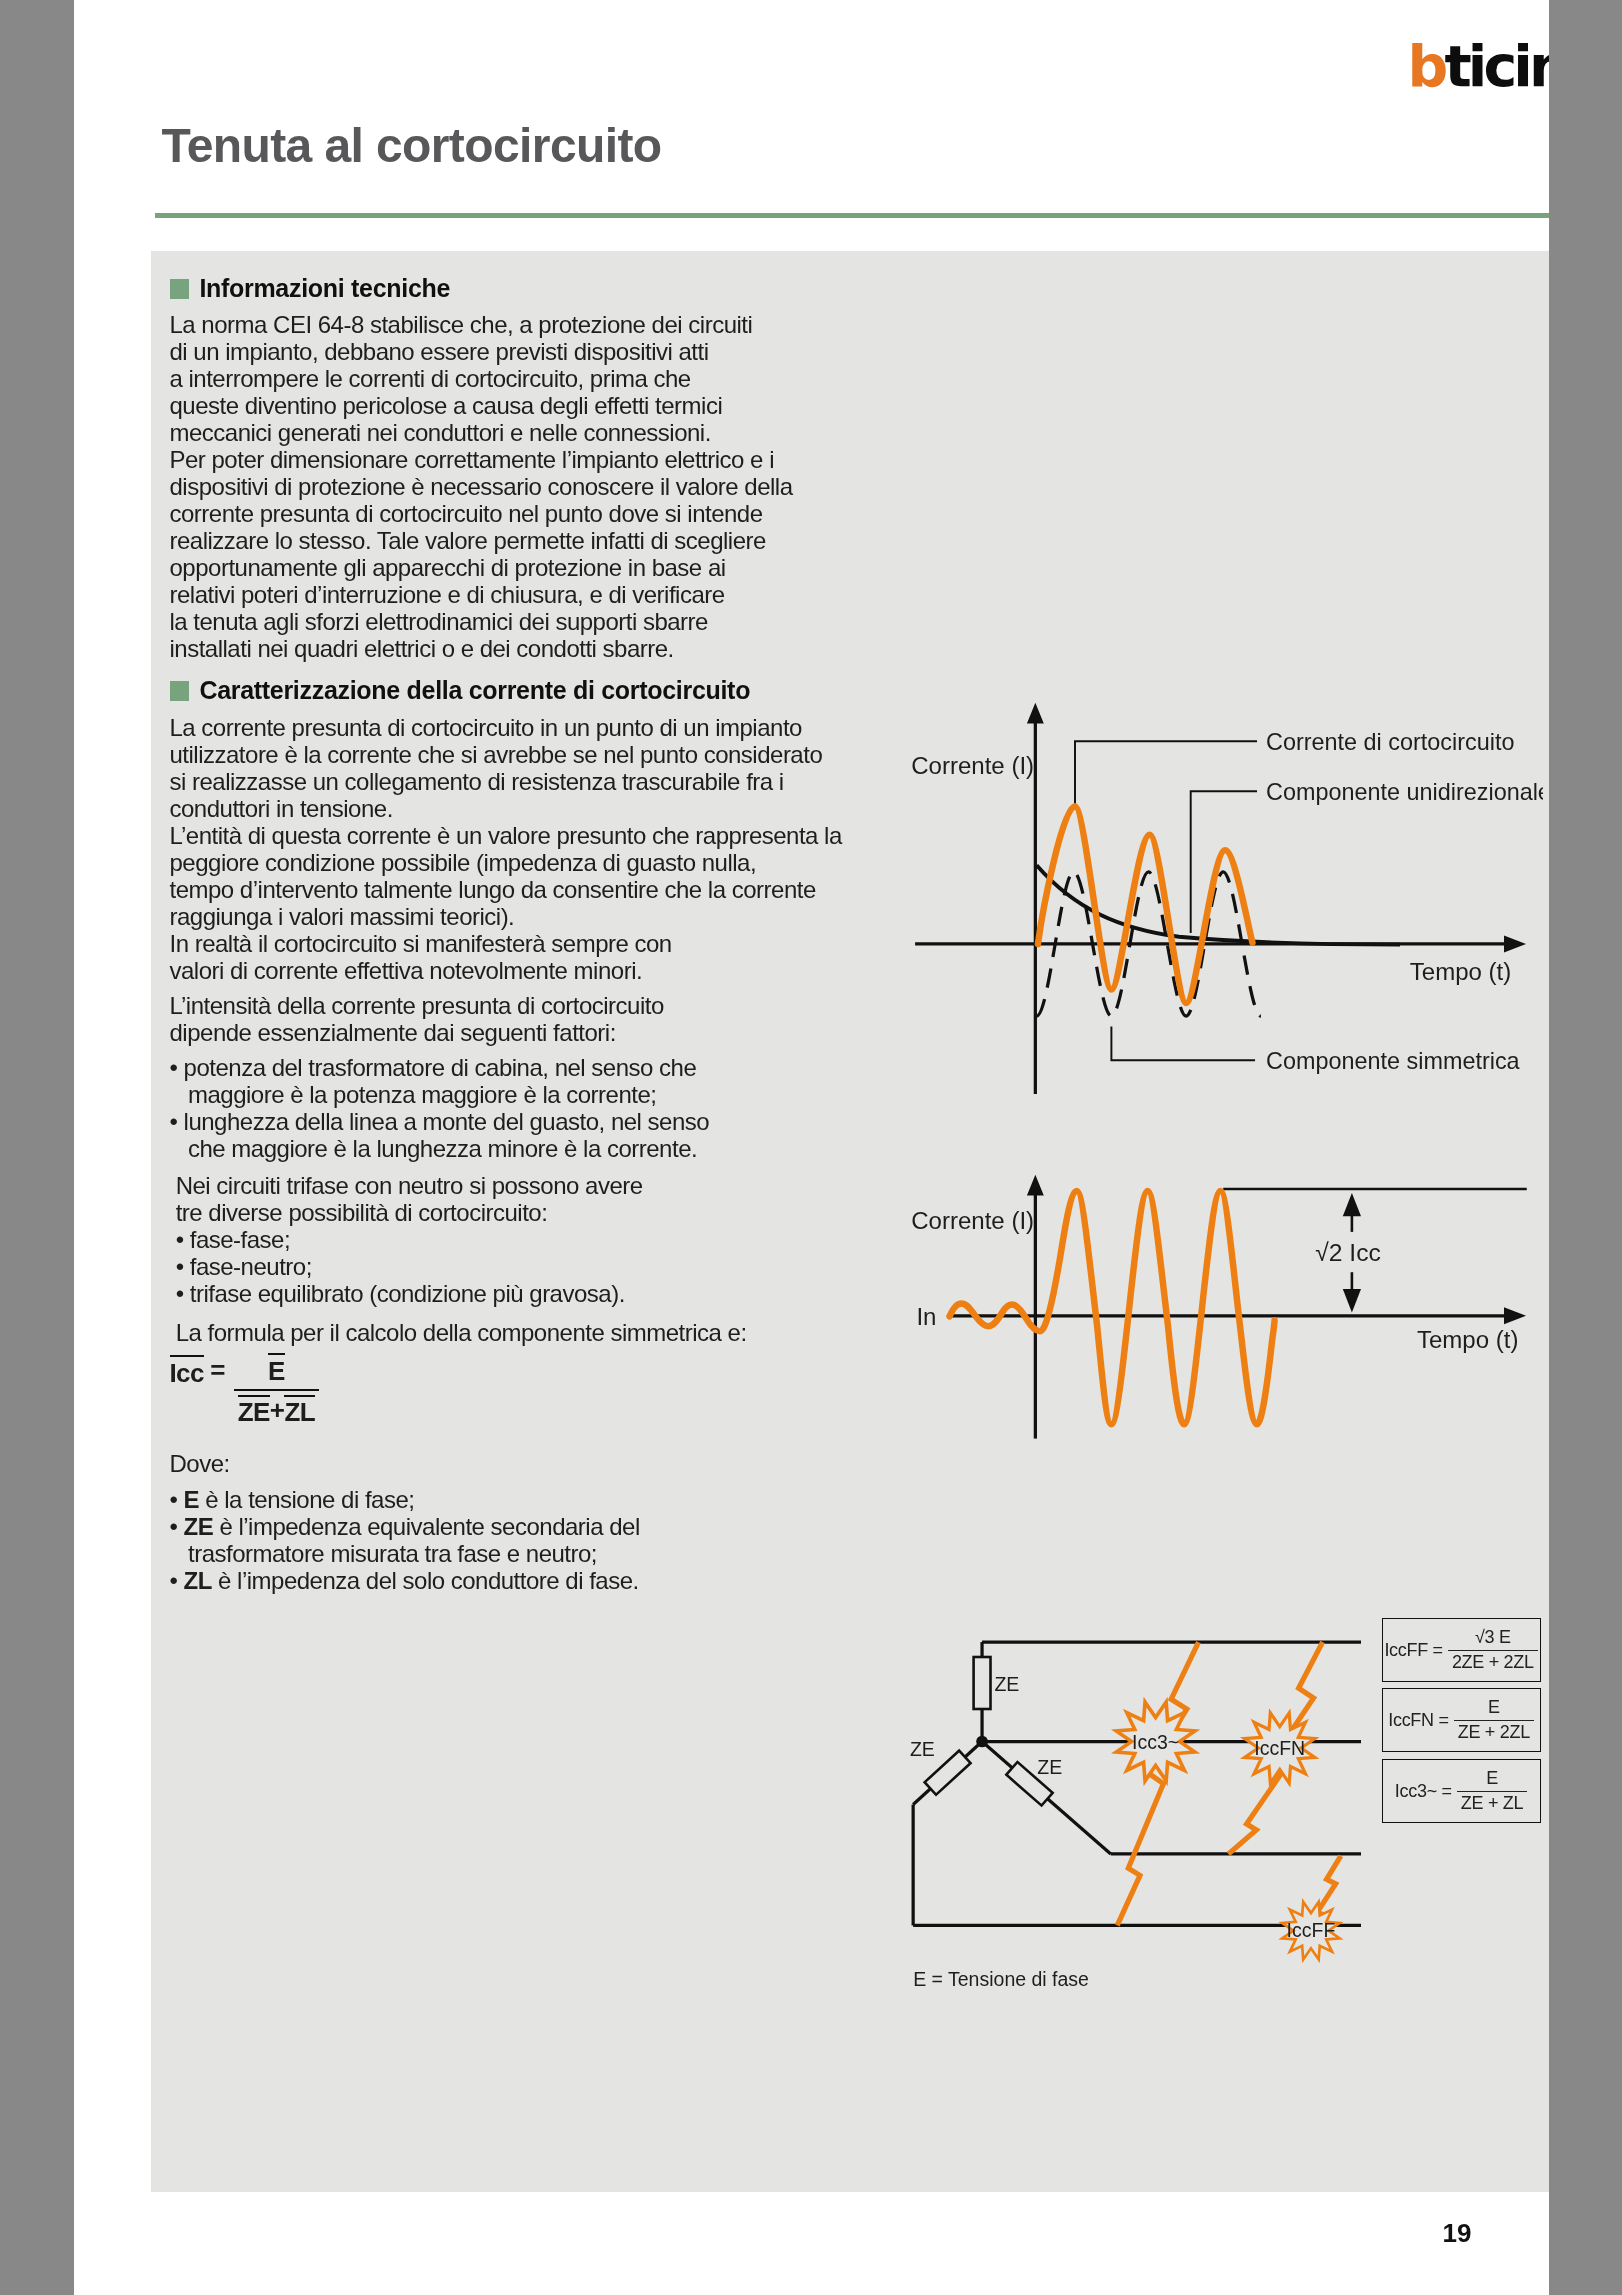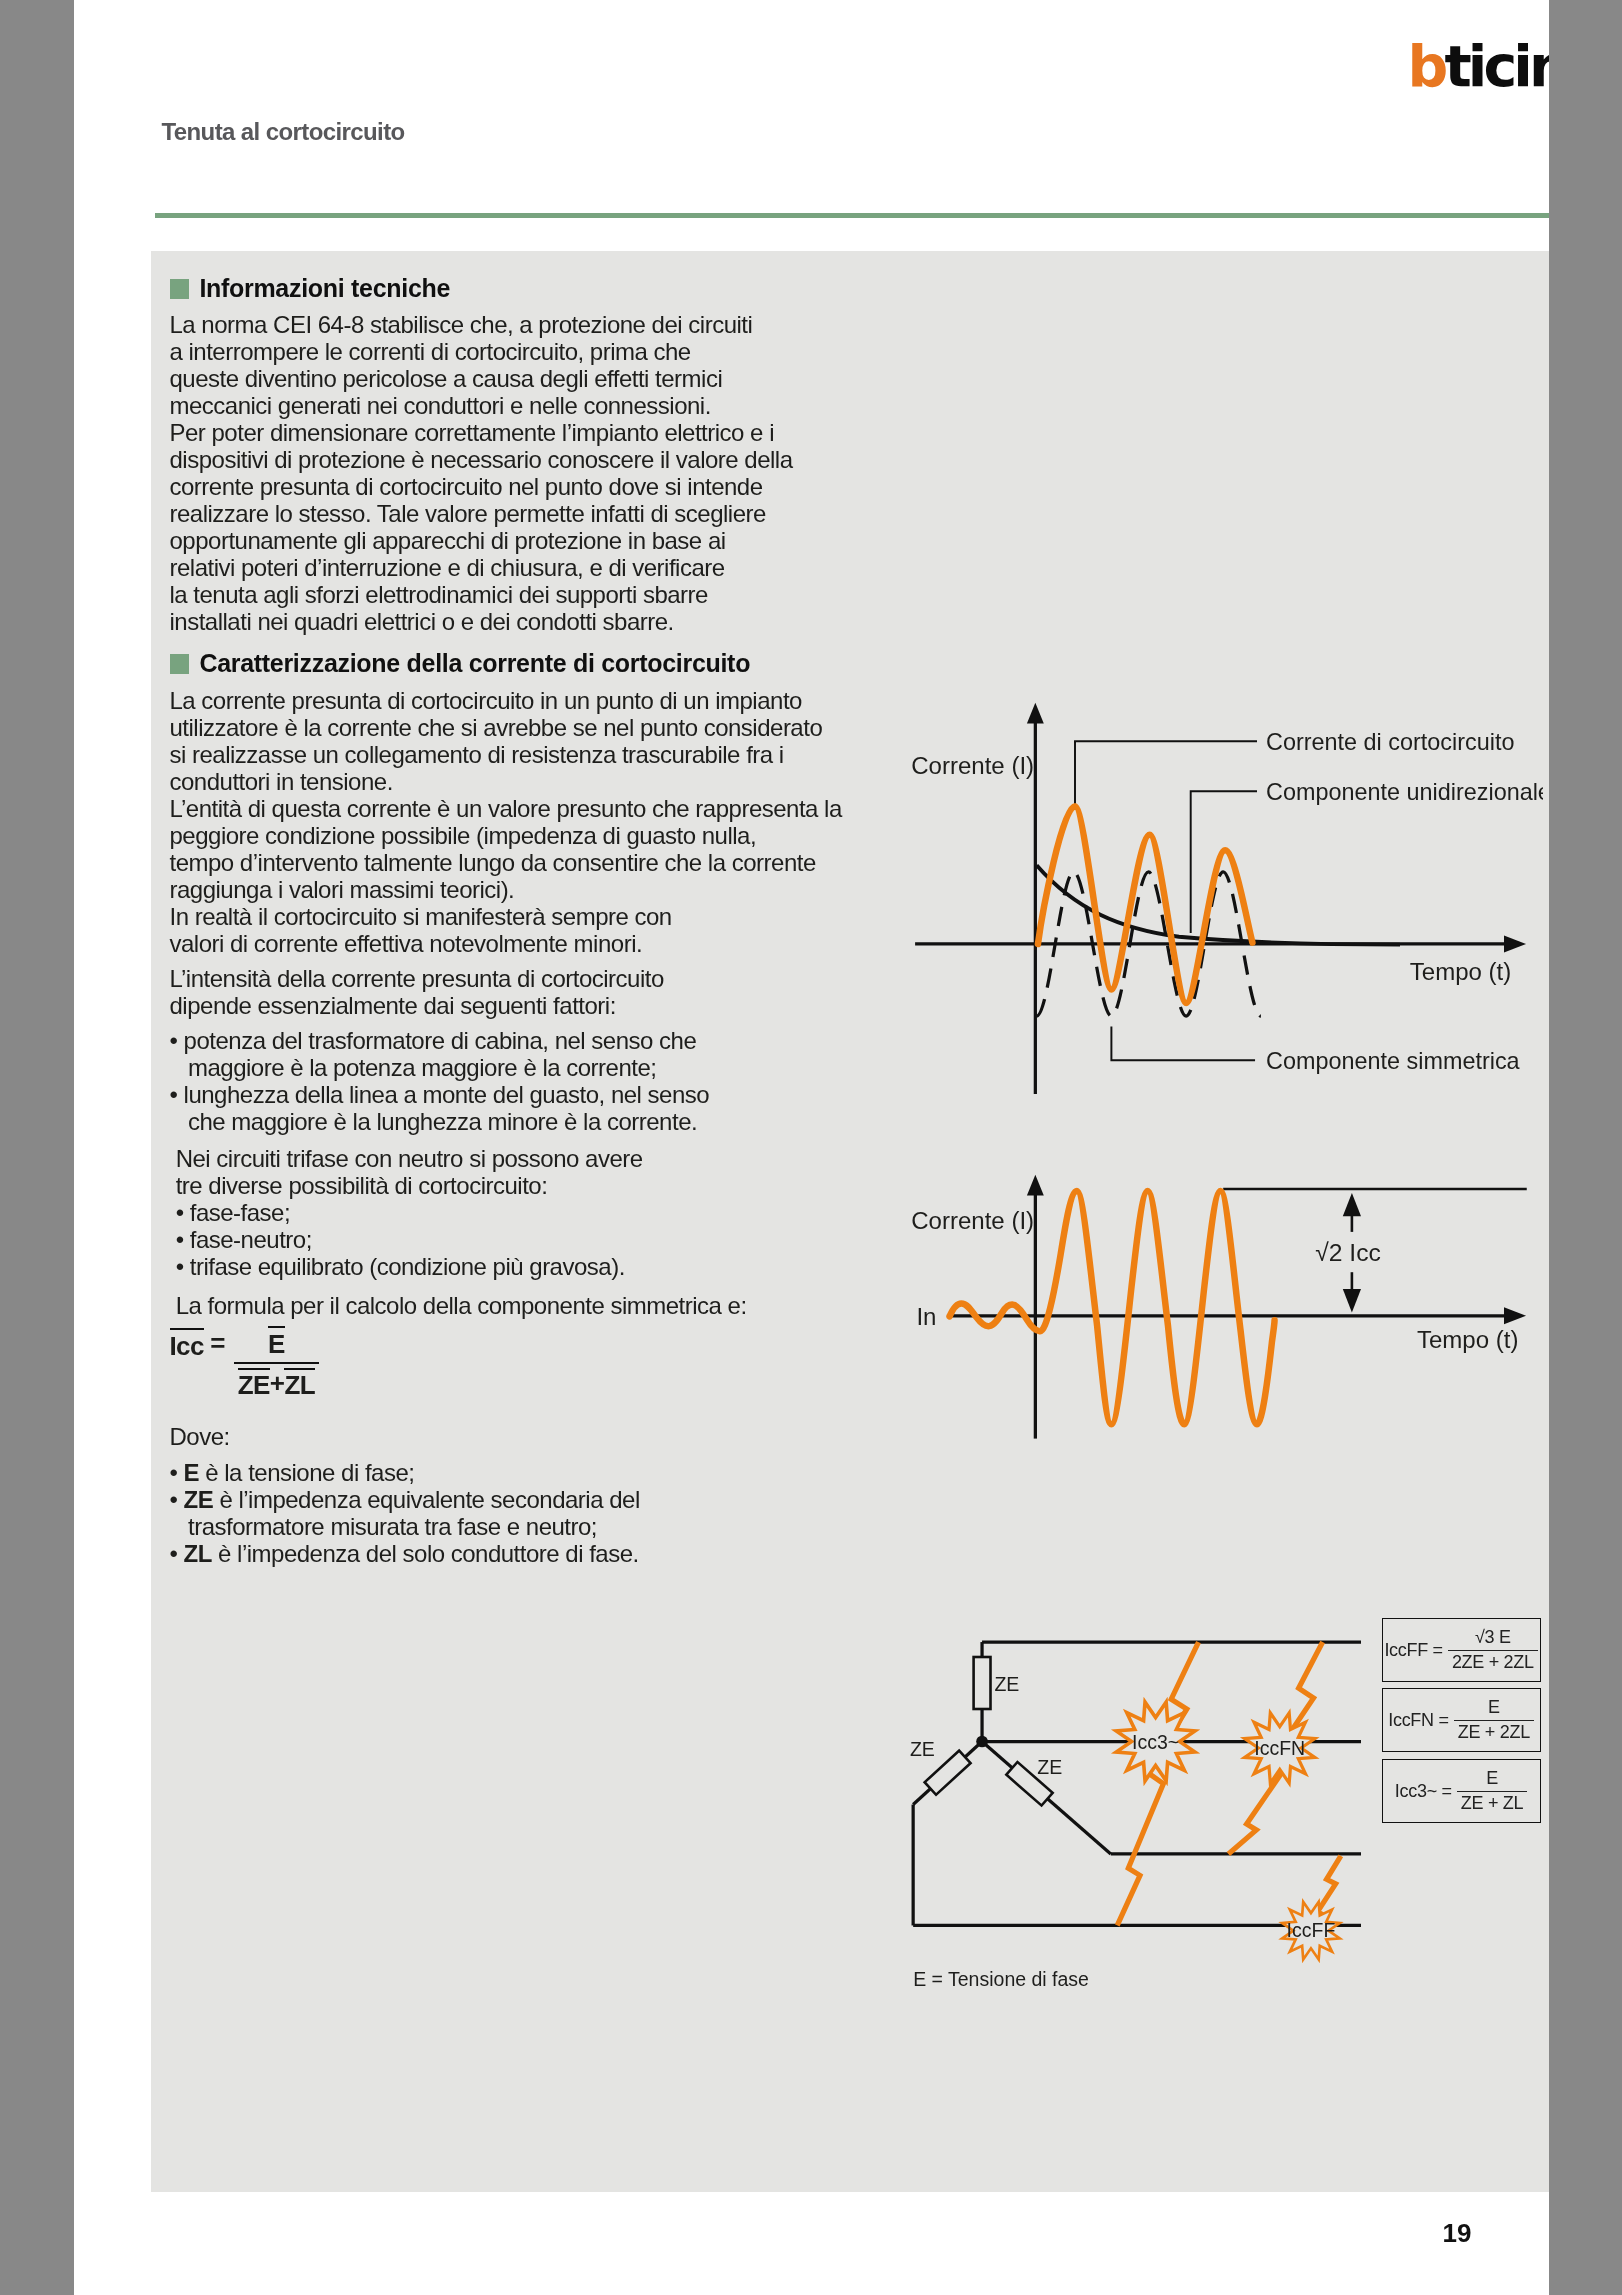--- a/index.html
+++ b/index.html
@@ -3,21 +3,21 @@
 <meta charset="utf-8">
 <style>
   html,body{margin:0;padding:0;background:#888;}
   .page{position:relative;width:1475px;height:2295px;background:#ffffff;
         font-family:"Liberation Sans",sans-serif;overflow:hidden;margin:0 auto;}
   
   .logo{position:absolute;left:1334px;top:38px;font-family:"DejaVu Sans",sans-serif;
         font-weight:900;font-size:57px;letter-spacing:-3.9px;line-height:1;}
   .logo .lb{color:#e87721;}
   .logo .lt{color:#0d0d0d;}
-  .page-title{position:absolute;left:88px;top:118px;font-size:24px;font-weight:bold;
+  .page-title{position:absolute;left:88px;top:118px;font-size:48px;font-weight:bold;
         color:#58585b;letter-spacing:-0.6px;}
   .green-rule{position:absolute;left:81px;top:213px;width:1464px;height:4.5px;background:#78a37f;}
   .gray-box{position:absolute;left:77px;top:251px;width:1468px;height:1941px;background:#e4e4e2;}
   
   .leftcol{position:absolute;left:96px;top:251px;width:741px;color:#1e1e1c;}
   .sec-head{display:flex;align-items:center;margin-top:23.4px;}
   .sec-head.second{margin-top:14.3px;}
   .sq{width:19.5px;height:19.5px;background:#78a37f;margin-right:10.4px;flex:0 0 auto;}
   .ht{font-size:25px;font-weight:bold;letter-spacing:-0.3px;color:#101010;}
   .tblock{margin:0;}
@@ -58,20 +58,21 @@
   <div class="gray-box"></div>
 
   <div class="leftcol">
 
     <div class="sec-head">
       <span class="sq"></span>
       <span class="ht">Informazioni tecniche</span>
     </div>
     <div class="tblock mt12">
         <div class="tline">La norma CEI 64-8 stabilisce che, a protezione dei circuiti</div>
+        <div class="tline">di un impianto, debbano essere previsti dispositivi atti</div>
         <div class="tline">a interrompere le correnti di cortocircuito, prima che</div>
         <div class="tline">queste diventino pericolose a causa degli effetti termici</div>
         <div class="tline">meccanici generati nei conduttori e nelle connessioni.</div>
         <div class="tline">Per poter dimensionare correttamente l’impianto elettrico e i</div>
         <div class="tline">dispositivi di protezione è necessario conoscere il valore della</div>
         <div class="tline">corrente presunta di cortocircuito nel punto dove si intende</div>
         <div class="tline">realizzare lo stesso. Tale valore permette infatti di scegliere</div>
         <div class="tline">opportunamente gli apparecchi di protezione in base ai</div>
         <div class="tline">relativi poteri d’interruzione e di chiusura, e di verificare</div>
         <div class="tline">la tenuta agli sforzi elettrodinamici dei supporti sbarre</div>

